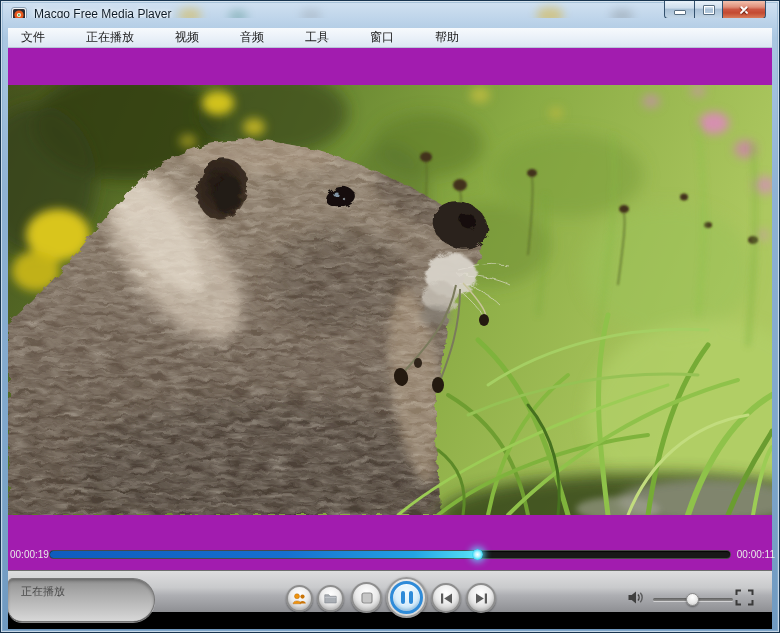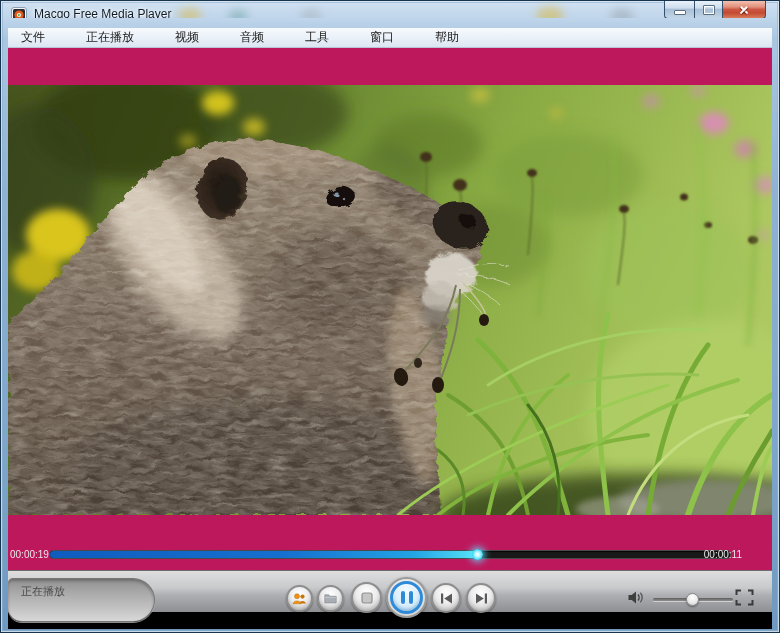--- a/index.html
+++ b/index.html
@@ -26,24 +26,24 @@
   .glyph-x span{position:absolute;left:1px;top:5px;width:10px;height:2.4px;background:#fff;border-radius:1px;
     box-shadow:0 1px 1px rgba(90,20,5,.7);}
   .glyph-x span:nth-child(1){transform:rotate(45deg);} .glyph-x span:nth-child(2){transform:rotate(-45deg);}
   
   .content{position:absolute;left:8px;top:28px;width:764px;height:601px;background:#000;}
   .menubar{position:absolute;left:0;top:0;width:764px;height:20px;
     background:linear-gradient(180deg,#f7fafd 0%,#e9f0f8 55%,#dce6f2 100%);
     border-bottom:1px solid #b7c5d6;box-sizing:border-box;display:flex;align-items:center;padding-left:7px;gap:24px;}
   .menuitem{font-size:12px;color:#1b1b1b;padding:2px 6px;margin-right:5px;white-space:nowrap;}
   
-  .video-area{position:absolute;left:0;top:20px;width:764px;height:522px;background:#be185d;}
+  .video-area{position:absolute;left:0;top:20px;width:764px;height:522px;background:#a21caf;}
   .video-svg{position:absolute;left:0;top:37px;width:764px;height:430px;display:block;}
   .seek-time{position:absolute;font-size:10px;color:#e8e8e8;top:501px;letter-spacing:0;}
-  .seek-time.left{left:2px;} .seek-time.right{left:695px;width:39px;text-align:right;}
+  .seek-time.left{left:2px;} .seek-time.right{left:728px;width:39px;text-align:right;}
   .seek-track{position:absolute;left:42px;top:503px;width:680px;height:7px;border-radius:4px;
     background:#181818;box-shadow:0 0 0 1px #4a4a4a, inset 0 1px 1px rgba(0,0,0,.8);}
   .seek-fill{position:absolute;left:0;top:0;height:7px;border-radius:4px 0 0 4px;
     background:linear-gradient(90deg,#0f5cbe 0%,#1670cf 55%,#23a4e4 85%,#55e0f5 99%);}
   .playhead{position:absolute;top:-2px;width:11px;height:11px;margin-left:-6px;border-radius:50%;
     background:radial-gradient(circle,#ffffff 0%,#aef3ff 35%,#3fd8f5 65%,rgba(60,210,245,0) 100%);
     box-shadow:0 0 7px 2px rgba(90,225,255,.85);}
   
   .controlbar{position:absolute;left:0;top:542px;width:764px;height:42px;
     background:linear-gradient(180deg,#dededf 0%,#c9cacc 40%,#adaeb2 60%,#8e8f93 100%);

